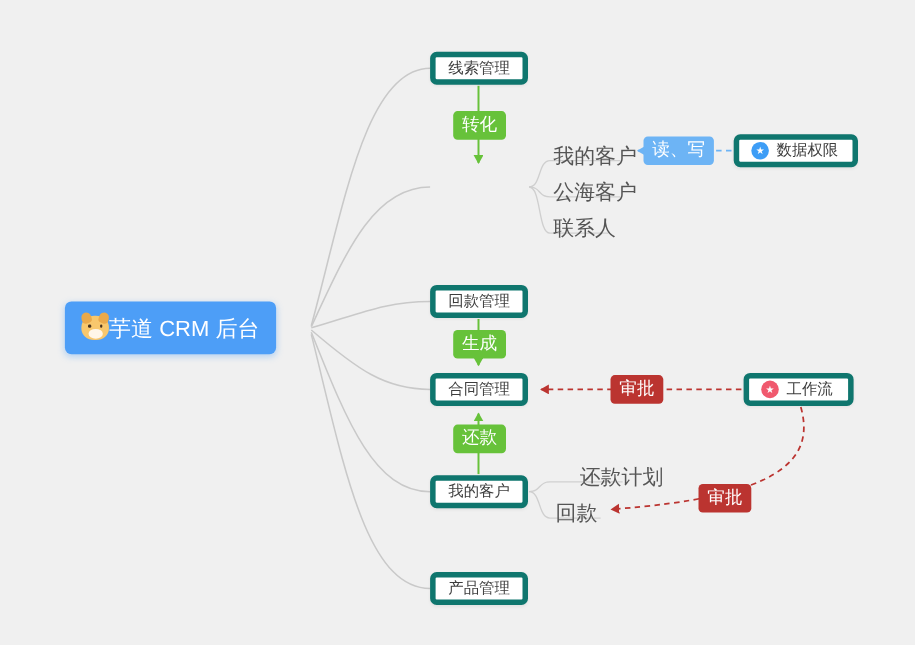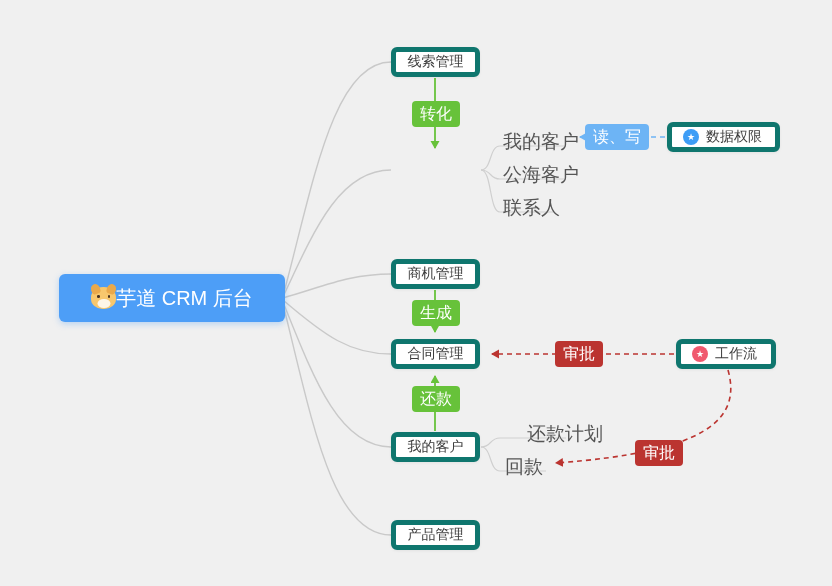--- a/index.html
+++ b/index.html
@@ -38,21 +38,21 @@
     position:absolute;transform:translate(-50%,-50%);color:#fff;font-size:16px;
     line-height:1;padding:5px 8px;border-radius:4px;white-space:nowrap;
   }
   .badge.green{background:var(--success);}
   .badge.blue{background:var(--info);}
   .badge.red{background:var(--danger);}
 
   .leaf{position:absolute;font-size:19px;color:#555;white-space:nowrap;}
 
   .root-node{
-    position:absolute;left:59px;top:274px;width:226px;height:48px;box-sizing:border-box;
+    position:absolute;left:59px;top:274px;width:192px;height:48px;box-sizing:border-box;
     background:var(--rootNode);border-radius:6px;display:flex;align-items:center;
     justify-content:center;gap:0;color:#fff;font-size:20px;
     box-shadow:0 2px 6px rgba(77,158,247,.35);
   }
   
   .dog{position:relative;width:25px;height:22px;background:#f8c76d;border-radius:48% 48% 46% 46%;}
   .dog .ear{position:absolute;top:-3px;width:9px;height:10px;background:#eaa94b;border-radius:60% 60% 40% 40%;}
   .dog .ear.l{left:0;transform:rotate(-18deg);}
   .dog .ear.r{right:0;transform:rotate(18deg);}
   .dog .muzzle{position:absolute;left:50%;bottom:1px;transform:translateX(-50%);width:13px;height:9px;background:#fff6e8;border-radius:50%;}
@@ -106,21 +106,21 @@
         <i class="ear r"></i>
         <span class="muzzle"></span>
     </span>
     <span>芋道 CRM 后台</span>
   </div>
 
   <div class="node" style="left:391px;top:47px;width:89px;">
     <span>线索管理</span>
   </div>
   <div class="node" style="left:391px;top:259px;width:89px;">
-    <span>商机管理</span>
+    <span>回款管理</span>
   </div>
   <div class="node" style="left:391px;top:339px;width:89px;">
     <span>合同管理</span>
   </div>
   <div class="node" style="left:391px;top:432px;width:89px;">
     <span>我的客户</span>
   </div>
   <div class="node" style="left:391px;top:520px;width:89px;">
     <span>产品管理</span>
   </div>

